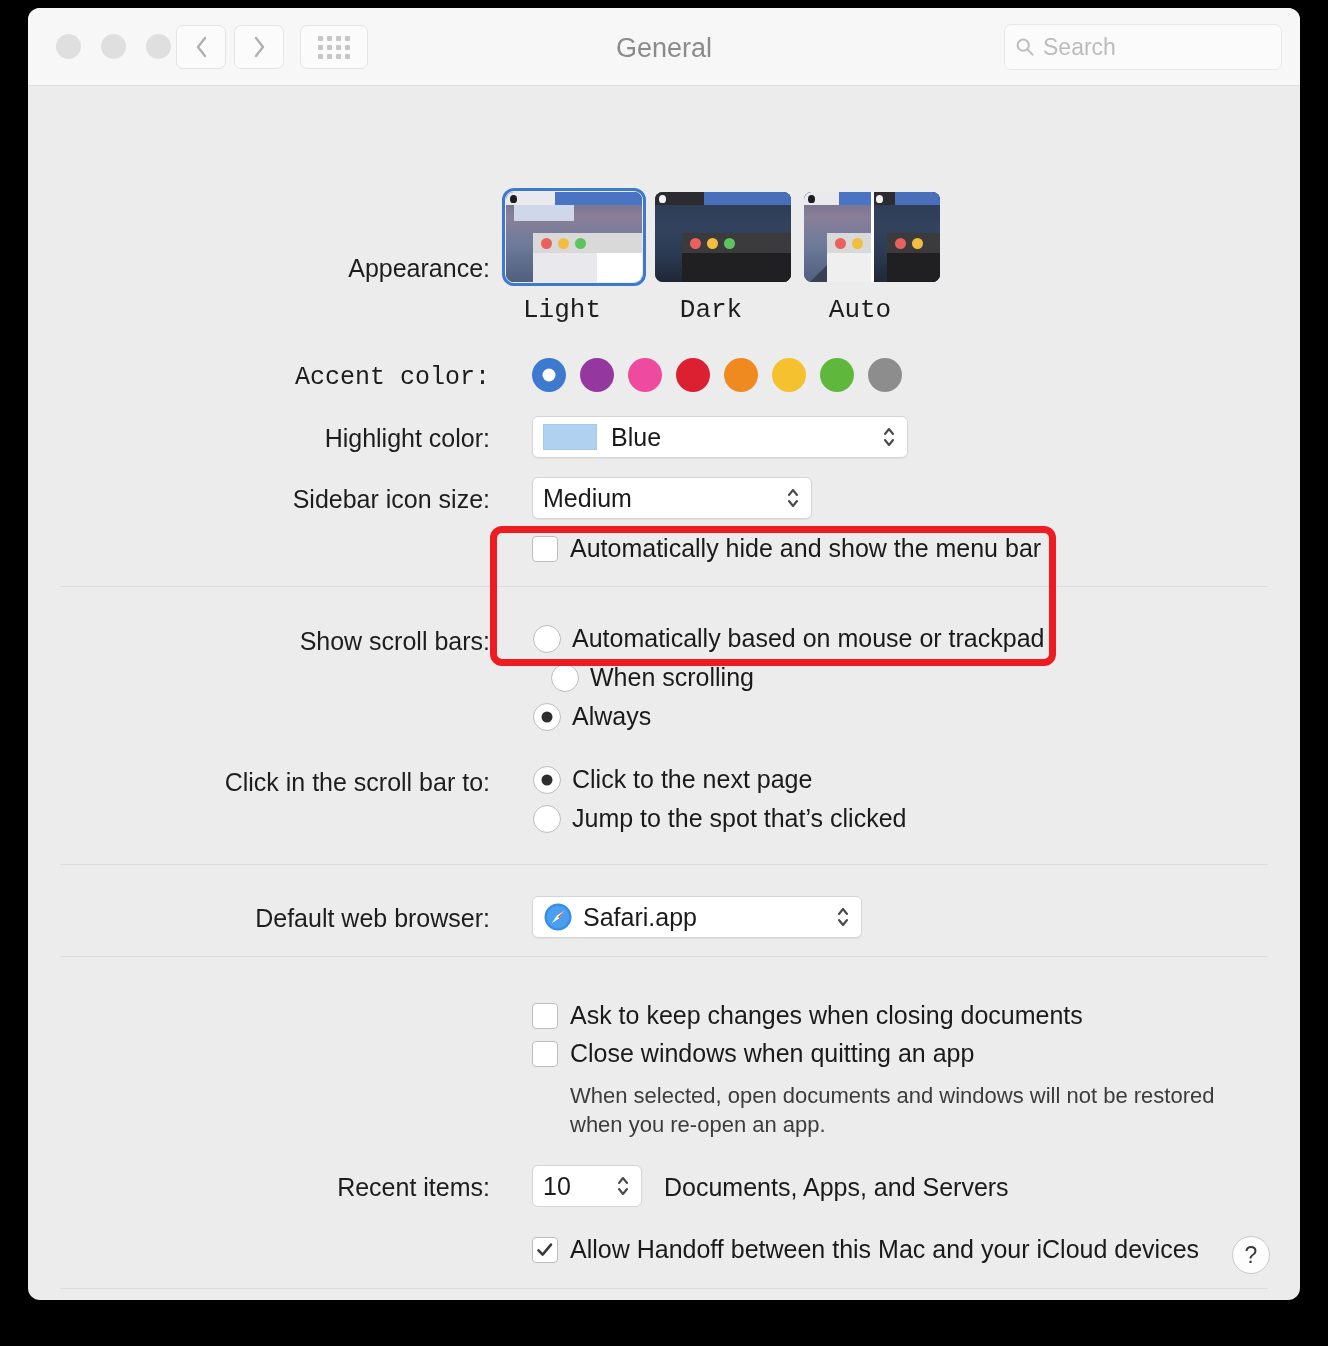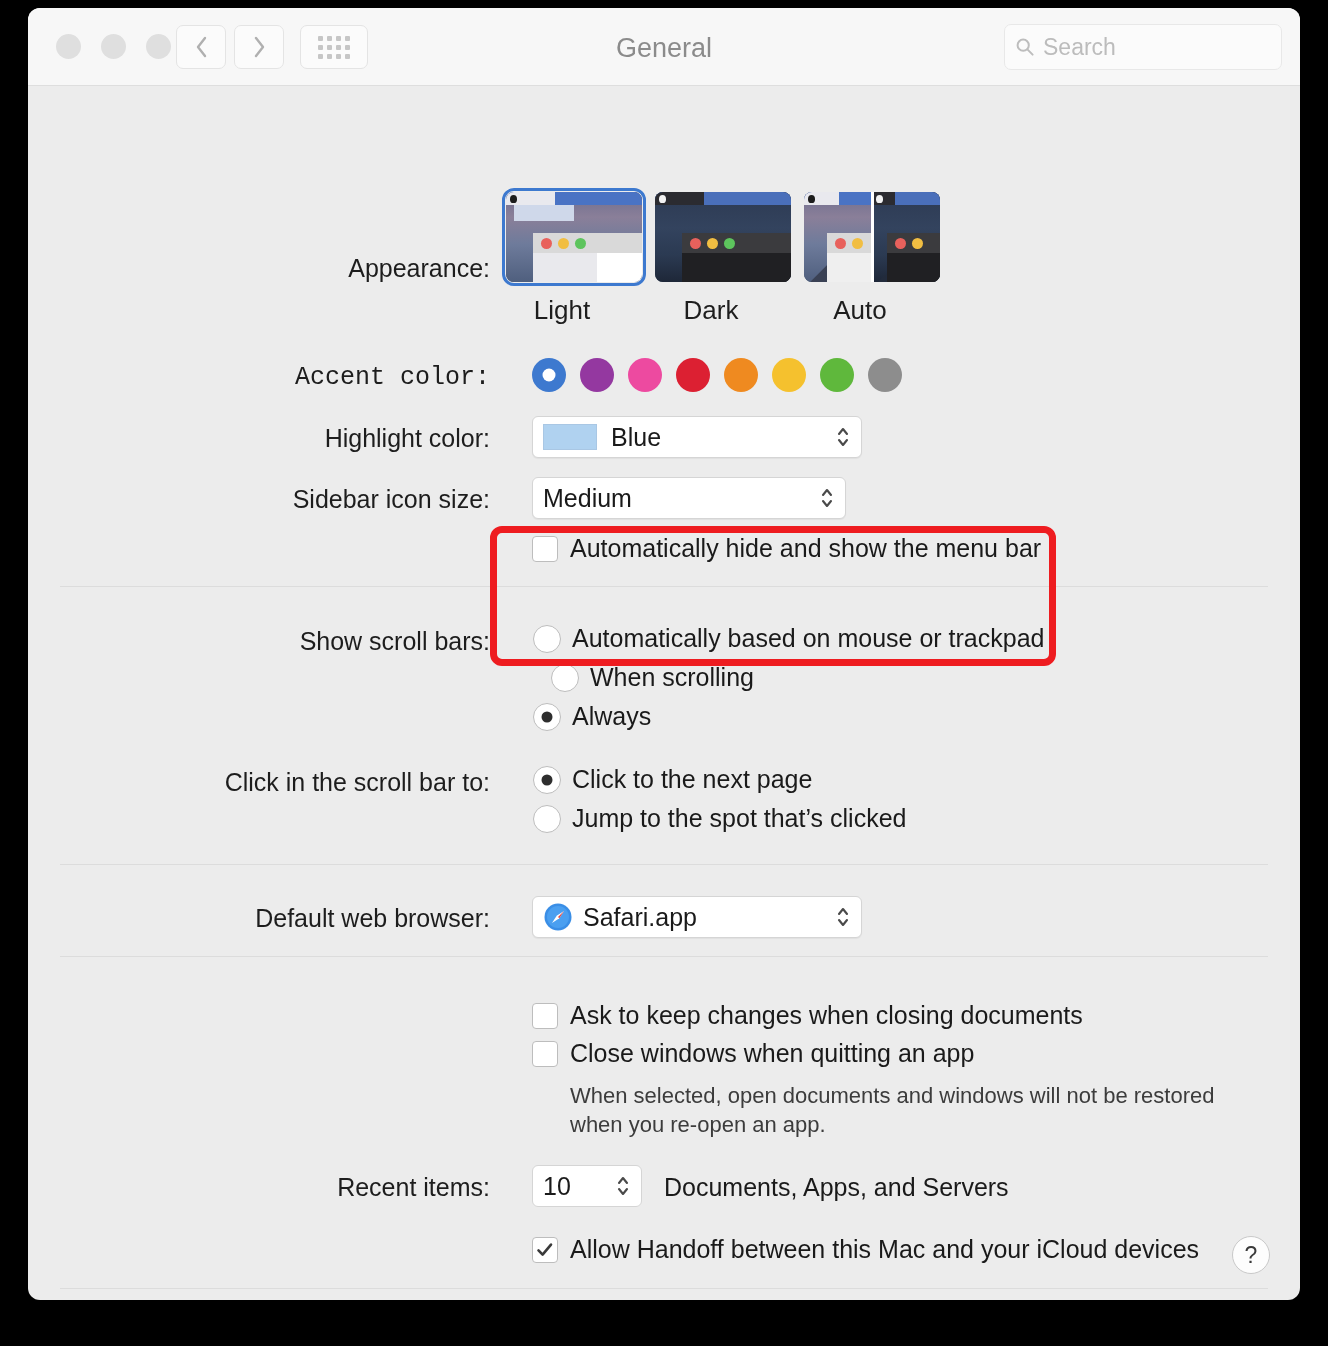--- a/index.html
+++ b/index.html
@@ -84,21 +84,21 @@
     position: absolute;
     left: 0; width: 462px;
     text-align: right;
     font-size: 25px;
     color: #1d1d1d;
     white-space: nowrap;
   }
 
   
   .thumbs { position: absolute; left: 478px; top: 106px; display: flex; gap: 37px; }
-  .thumbcell { width: 112px; text-align: center; }
+  .thumbcell { width: 112px; text-align: center; font-family: Liberation Mono, monospace; }
   .thumb {
     width: 136px; height: 90px;
     border-radius: 8px;
     overflow: hidden;
     position: relative;
     background: #3a4a63;
   }
   .thumb.sel { outline: 3px solid #3d79cf; outline-offset: 1px; }
   .tname { font-size: 26px; color: #1d1d1d; margin-top: 13px; }
 
@@ -366,30 +366,30 @@
       <span class="sw" style="background: rgb(148, 56, 160);"></span>
       <span class="sw" style="background: rgb(237, 74, 160);"></span>
       <span class="sw" style="background: rgb(220, 32, 50);"></span>
       <span class="sw" style="background: rgb(239, 138, 32);"></span>
       <span class="sw" style="background: rgb(245, 193, 46);"></span>
       <span class="sw" style="background: rgb(95, 184, 60);"></span>
       <span class="sw" style="background: rgb(141, 141, 141);"></span>
     </div>
 
     <div class="labelcol" style="top:338px;">Highlight color:</div>
-    <div class="popup" style="left:504px; top:330px; width:330px;">
+    <div class="popup" style="left:504px; top:330px; width:376px;">
       <span class="hlswatch" style="background: rgb(176, 210, 240);"></span>
       <span class="pv">Blue</span>
       <svg class="stepchev" viewBox="0 0 16 26">
           <path d="M4 10 L8 5 L12 10 M4 16 L8 21 L12 16"></path>
         </svg>
     </div>
 
     <div class="labelcol" style="top:399px;">Sidebar icon size:</div>
-    <div class="popup" style="left:504px; top:391px; width:314px;">
+    <div class="popup" style="left:504px; top:391px; width:280px;">
       <span class="pv">Medium</span>
       <svg class="stepchev" viewBox="0 0 16 26">
           <path d="M4 10 L8 5 L12 10 M4 16 L8 21 L12 16"></path>
         </svg>
     </div>
 
     <div class="ctrl" style="left:504px; top:448px;">
       <span class="cb"></span>
       <span class="ctxt">Automatically hide and show the menu bar</span>
     </div>

